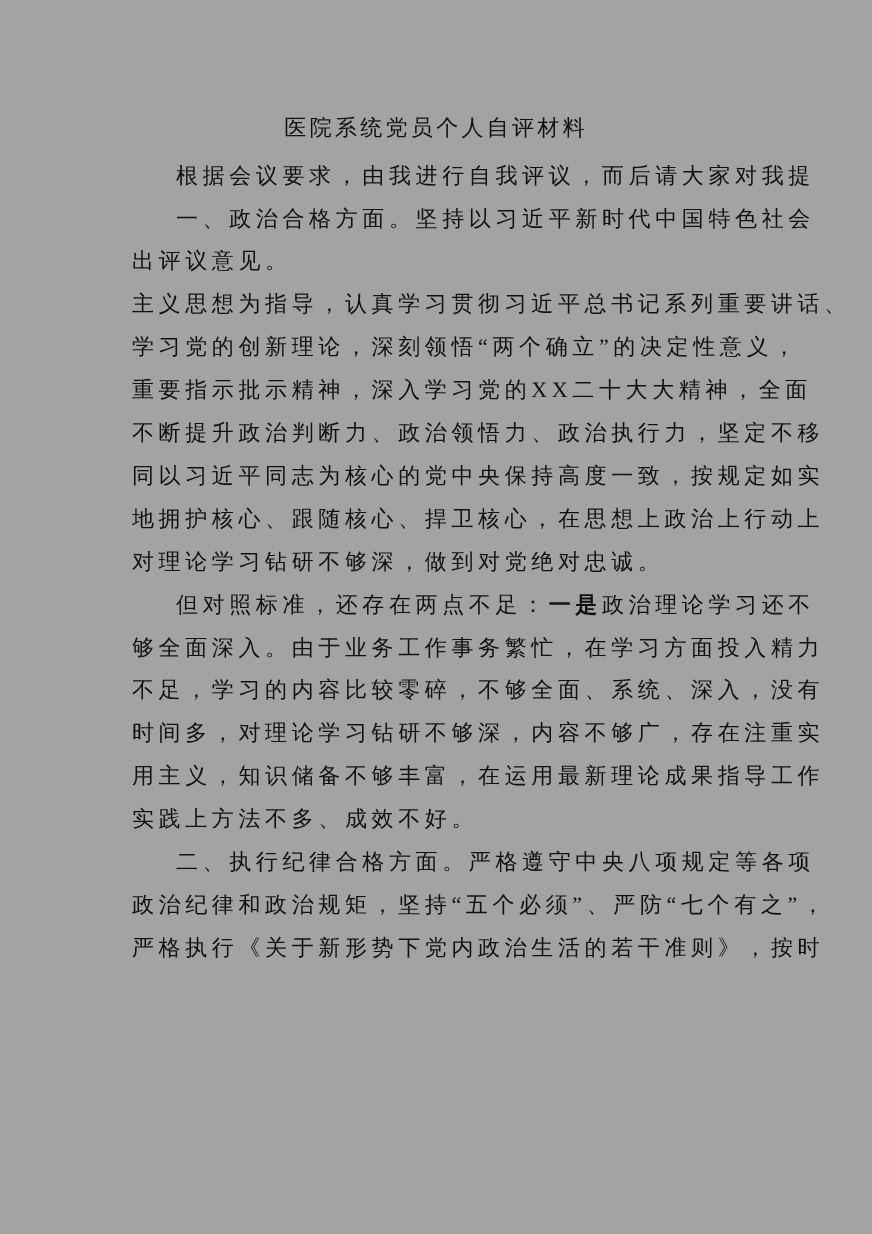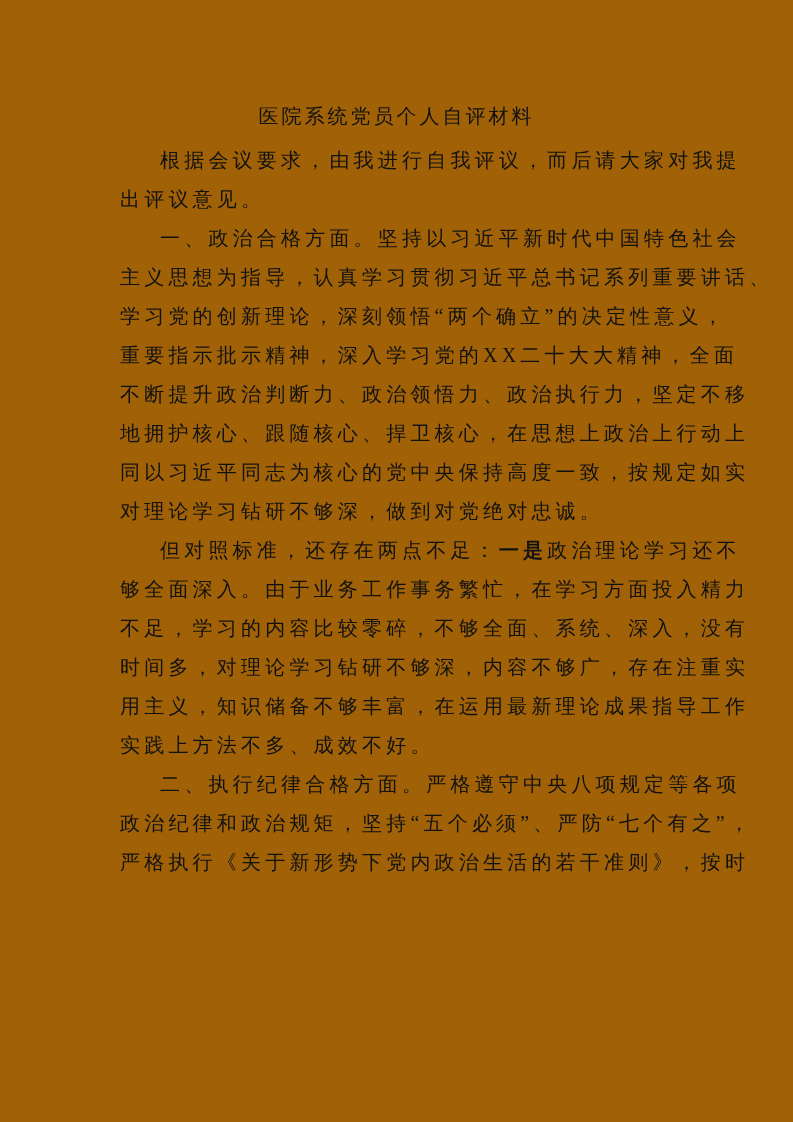--- a/index.html
+++ b/index.html
@@ -1,18 +1,18 @@
 <!DOCTYPE html>
 <html><head>
 <meta charset="utf-8">
 <style>
   html, body { margin: 0; padding: 0; background: #ffffff; }
   body { width: 793px; height: 1122px; position: relative; overflow: hidden; }
   .page {
-    position: absolute; left: 0; top: 0; width: 793px; height: 1122px; background: #a16207;
+    position: absolute; left: 0; top: 0; width: 793px; height: 1122px; background: #a3a3a3;
   }
   .title {
     position: absolute; top: 101px; left: 0; width: 793px; text-align: center;
     font-family: "DejaVu Sans", sans-serif; font-size: 20px; color: #111;
     letter-spacing: 3px; line-height: 30px;
   }
   .body-text {
     position: absolute; left: 120px; top: 141px; width: 580px;
     font-family: Liberation Serif, serif; font-size: 20px; color: #111;
     line-height: 39px; letter-spacing: 4.2px;
@@ -22,28 +22,28 @@
   b { font-weight: bold; }
 </style>
 </head>
 <body>
 
 <div class="page">
   <div class="title">医院系统党员个人自评材料</div>
 
   <div class="body-text">
     <span class="line indent">根据会议要求，由我进行自我评议，而后请大家对我提</span>
+    <span class="line indent">一、政治合格方面。坚持以习近平新时代中国特色社会</span>
     <span class="line">出评议意见。</span>
-    <span class="line indent">一、政治合格方面。坚持以习近平新时代中国特色社会</span>
     <span class="line">主义思想为指导，认真学习贯彻习近平总书记系列重要讲话、</span>
     <span class="line">学习党的创新理论，深刻领悟“两个确立”的决定性意义，</span>
     <span class="line">重要指示批示精神，深入学习党的XX二十大大精神，全面</span>
     <span class="line">不断提升政治判断力、政治领悟力、政治执行力，坚定不移</span>
+    <span class="line">同以习近平同志为核心的党中央保持高度一致，按规定如实</span>
     <span class="line">地拥护核心、跟随核心、捍卫核心，在思想上政治上行动上</span>
-    <span class="line">同以习近平同志为核心的党中央保持高度一致，按规定如实</span>
     <span class="line">对理论学习钻研不够深，做到对党绝对忠诚。</span>
     <span class="line indent"><span>但对照标准，还存在两点不足：</span><b>一是</b><span>政治理论学习还不</span></span>
     <span class="line">够全面深入。由于业务工作事务繁忙，在学习方面投入精力</span>
     <span class="line">不足，学习的内容比较零碎，不够全面、系统、深入，没有</span>
     <span class="line">时间多，对理论学习钻研不够深，内容不够广，存在注重实</span>
     <span class="line">用主义，知识储备不够丰富，在运用最新理论成果指导工作</span>
     <span class="line">实践上方法不多、成效不好。</span>
     <span class="line indent">二、执行纪律合格方面。严格遵守中央八项规定等各项</span>
     <span class="line">政治纪律和政治规矩，坚持“五个必须”、严防“七个有之”，</span>
     <span class="line">严格执行《关于新形势下党内政治生活的若干准则》，按时</span>

